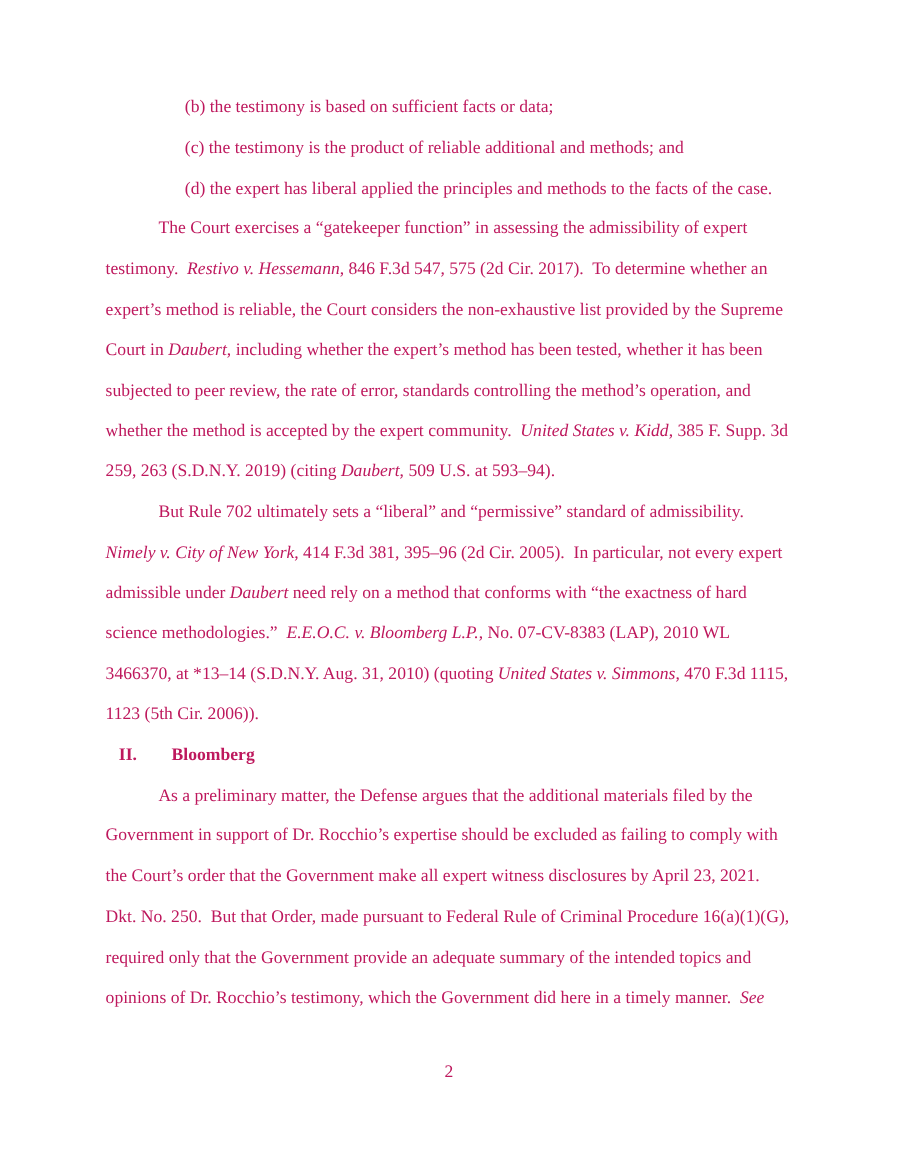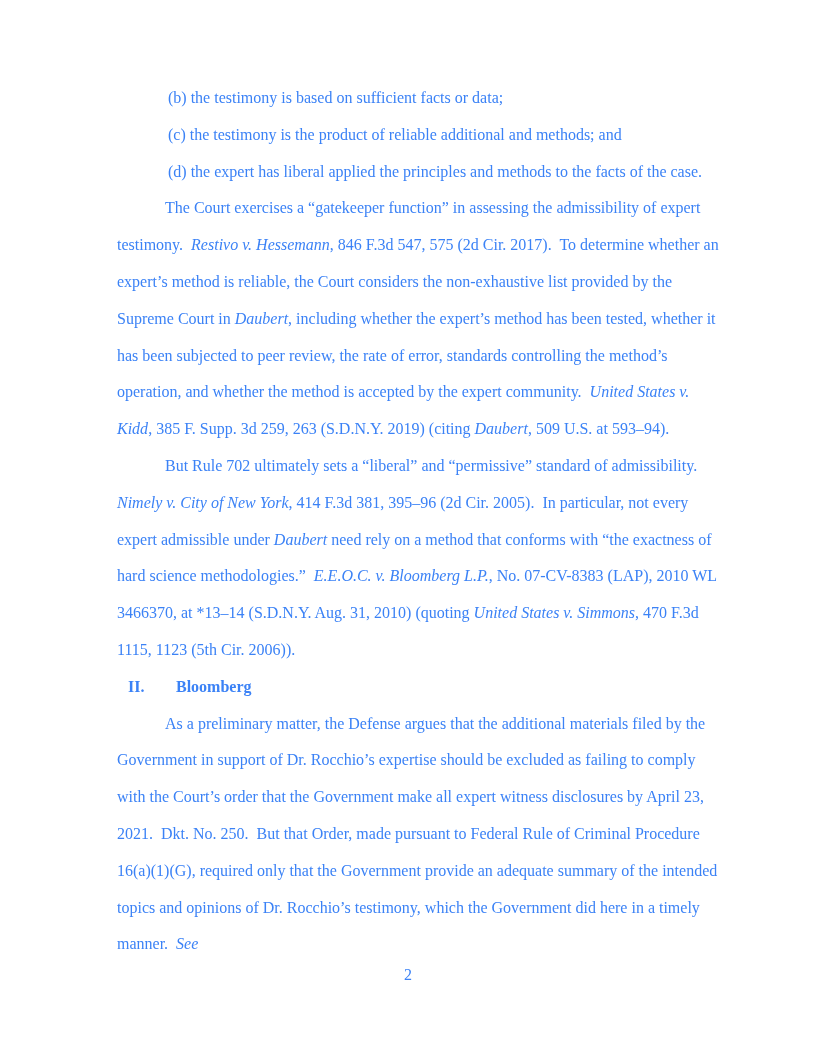--- a/index.html
+++ b/index.html
@@ -5,21 +5,21 @@
   html, body {
     margin: 0;
     padding: 0;
     background: #ffffff;
   }
   .page {
     position: relative;
     width: 816px;
     height: 1056px;
     background: #ffffff;
-    color: #3b82f6;
+    color: #be185d;
     font-family: "Liberation Serif", "DejaVu Serif", serif;
     font-size: 16px;
     overflow: hidden;
   }
   .doc-body {
     position: absolute;
     left: 96px;
     top: 80px;
     width: 624px;
   }
@@ -27,29 +27,28 @@
     margin: 0;
     line-height: 36.8px;
     white-space: pre-wrap;
     text-align: left;
   }
   .block.list-item {
     padding-left: 72px;
   }
   .block.paragraph {
     text-indent: 48px;
-    margin-left: 21px;
   }
   .block.heading {
     font-weight: bold;
   }
   .heading-number {
     display: inline-block;
     width: 48px;
-    margin-left: 32px;
+    margin-left: 12px;
   }
   .page-footer {
     position: absolute;
     left: 0;
     width: 816px;
     top: 963px;
     text-align: center;
     line-height: 24px;
   }
 </style>

